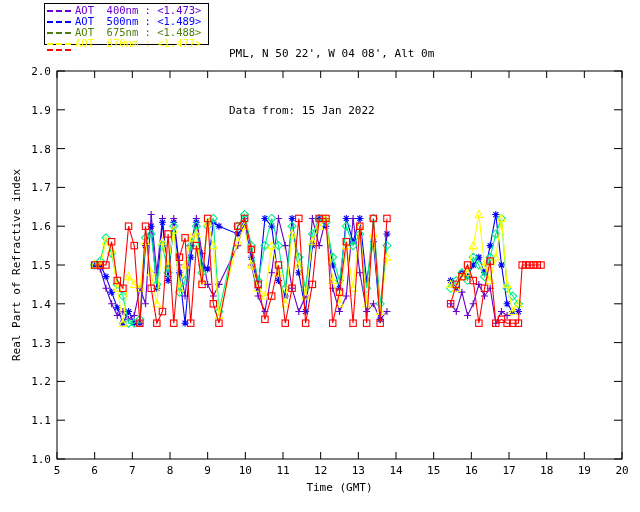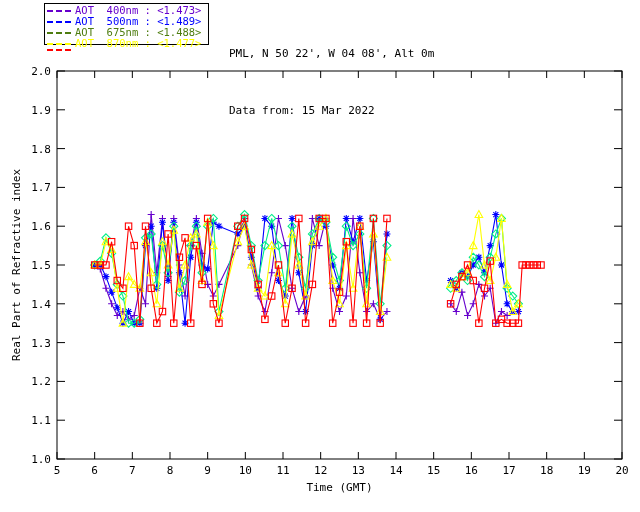--- a/index.html
+++ b/index.html
@@ -449,16 +449,16 @@
       <span class="dash"></span>
       <span class="legend-label">AOT  870nm : &lt;1.477&gt;</span>
     </div>
     <div class="legend-entry" style="color: rgb(255, 0, 0);">
       <span class="dash"></span>
     </div>
   </div>
 
   <div id="header">
     <div>PML, N 50 22', W 04 08', Alt 0m</div>
-    <div>Data from: 15 Mar 2022</div>
+    <div>Data from: 15 Jan 2022</div>
   </div>
 
 </div>
 
 </body></html>

